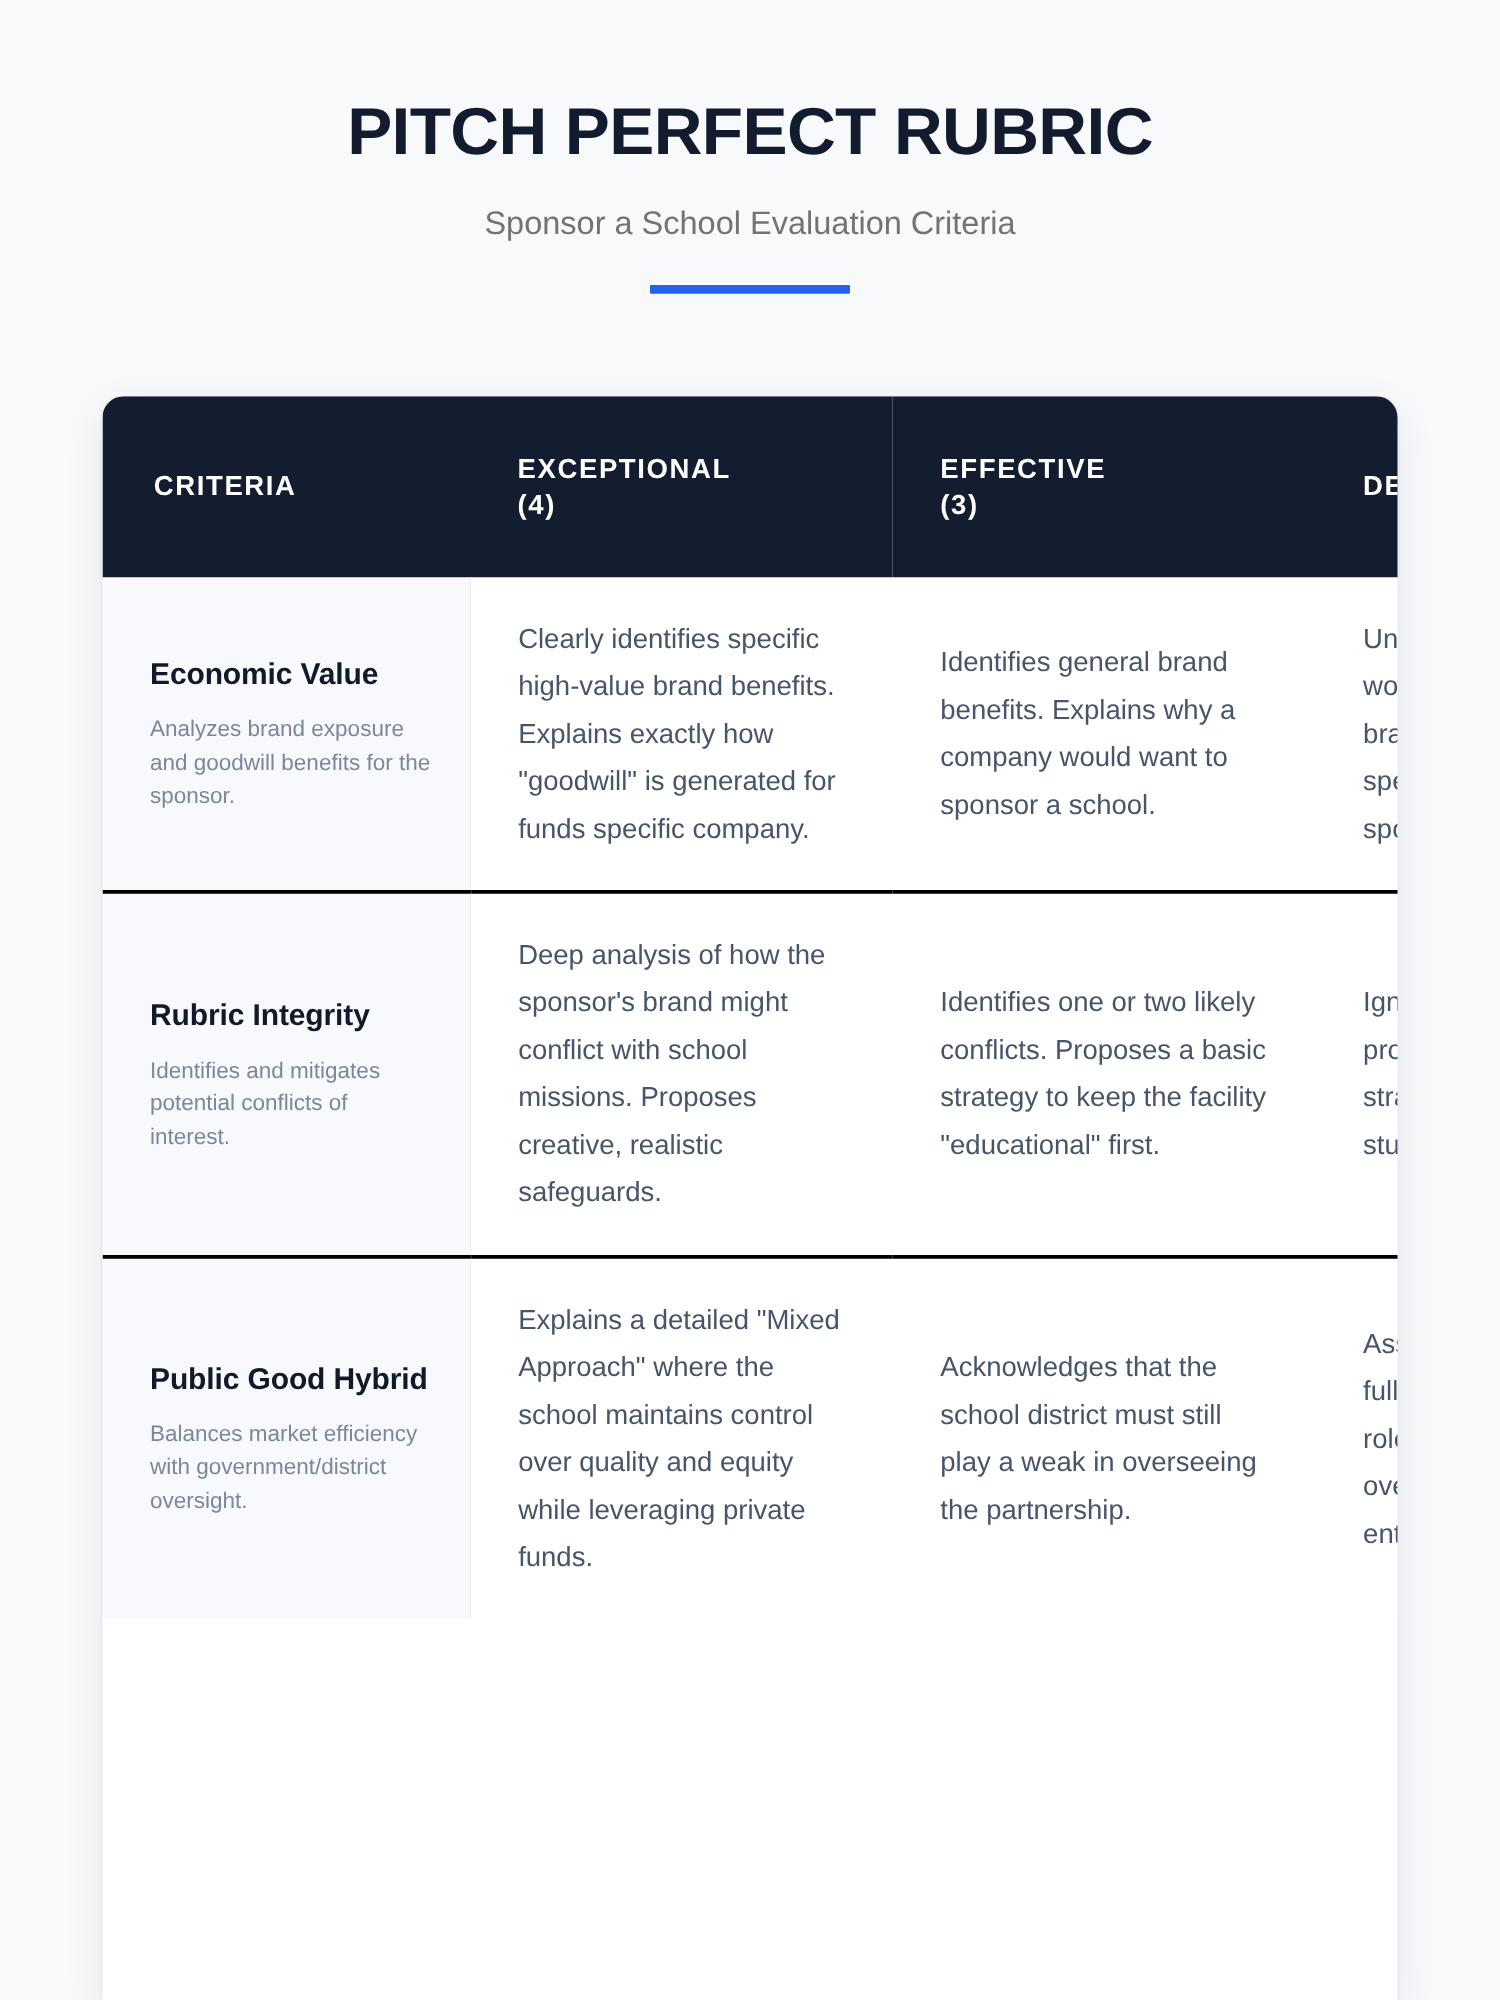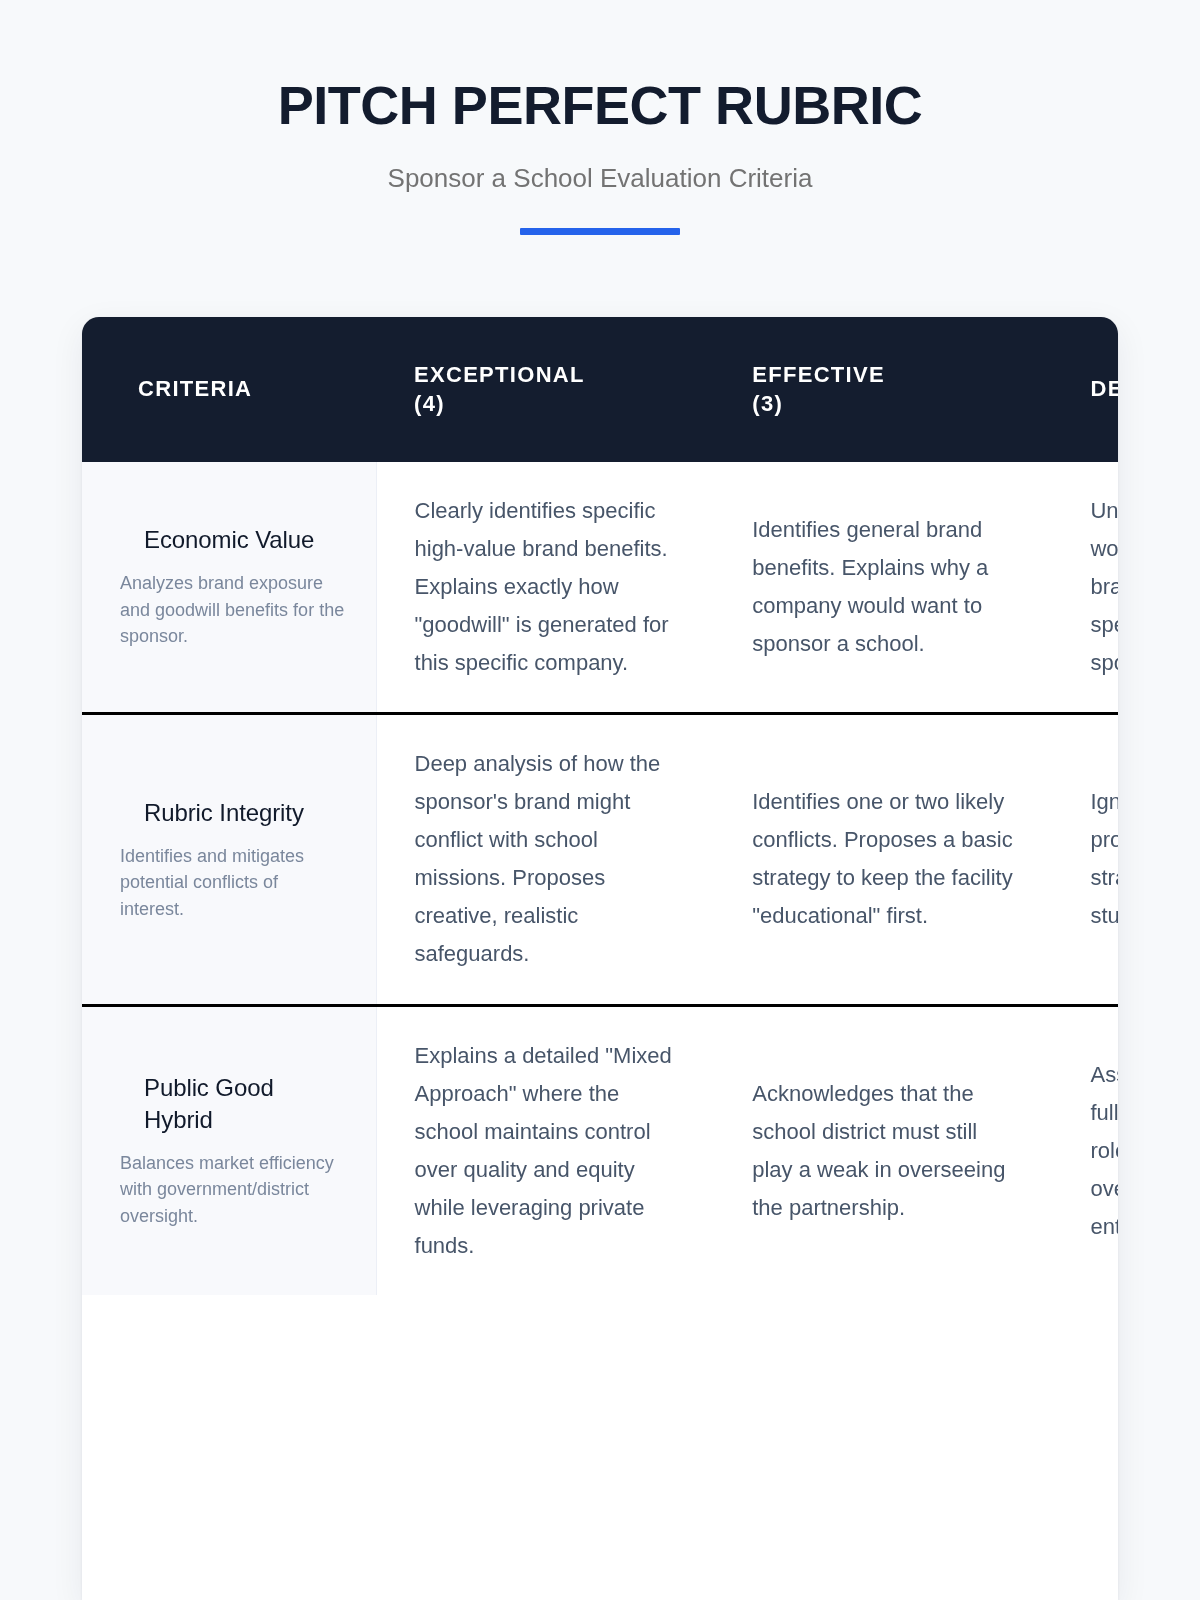--- a/index.html
+++ b/index.html
@@ -89,21 +89,21 @@
     padding: 0 36px 0 38px;
     font-size: 22px;
     line-height: 1.28;
     font-weight: 700;
     letter-spacing: 1.3px;
     text-transform: uppercase;
     font-family: "Liberation Sans Narrow", "Liberation Sans", sans-serif;
     white-space: pre-line;
   }
 
-  thead th.col-criteria { padding-left: 56px; }
+  thead th.col-criteria { padding-left: 41px; }
 
   tbody td {
     vertical-align: middle;
     border-top: 3px solid #000000;
     padding: 30px 38px 30px 38px;
     font-size: 22px;
     line-height: 1.73;
     color: #475569;
     background: #ffffff;
   }
@@ -112,24 +112,23 @@
 
   td.criteria-cell {
     background: #f8f9fc;
     border-right: 1px solid #eceff6;
     padding-right: 30px;
   }
 
   .criteria-name {
     font-size: 24px;
     line-height: 1.33;
-    font-weight: 400;
+    font-weight: 700;
     color: #111a2b;
     letter-spacing: -0.1px;
-    margin-left: 24px;
   }
 
   .criteria-desc {
     margin-top: 14px;
     font-size: 18px;
     line-height: 1.47;
     color: #7a879c;
   }
 </style>
 </head>
@@ -161,21 +160,21 @@
           <th>Developing (2-1)</th>
         </tr>
       </thead>
       <tbody>
 
         <tr>
           <td class="criteria-cell">
             <div class="criteria-name">Economic Value</div>
             <div class="criteria-desc">Analyzes brand exposure and goodwill benefits for the sponsor.</div>
           </td>
-          <td>Clearly identifies specific high-value brand benefits. Explains exactly how "goodwill" is generated for this specific company.</td>
+          <td>Clearly identifies specific high-value brand benefits. Explains exactly how "goodwill" is generated for funds specific company.</td>
           <td>Identifies general brand benefits. Explains why a company would want to sponsor a school.</td>
           <td>Unclear why a company would sponsor. Mentions brand exposure but lacks specific connection to the sponsor's goals.</td>
         </tr>
 
         <tr>
           <td class="criteria-cell">
             <div class="criteria-name">Rubric Integrity</div>
             <div class="criteria-desc">Identifies and mitigates potential conflicts of interest.</div>
           </td>
           <td>Deep analysis of how the sponsor's brand might conflict with school missions. Proposes creative, realistic safeguards.</td>

